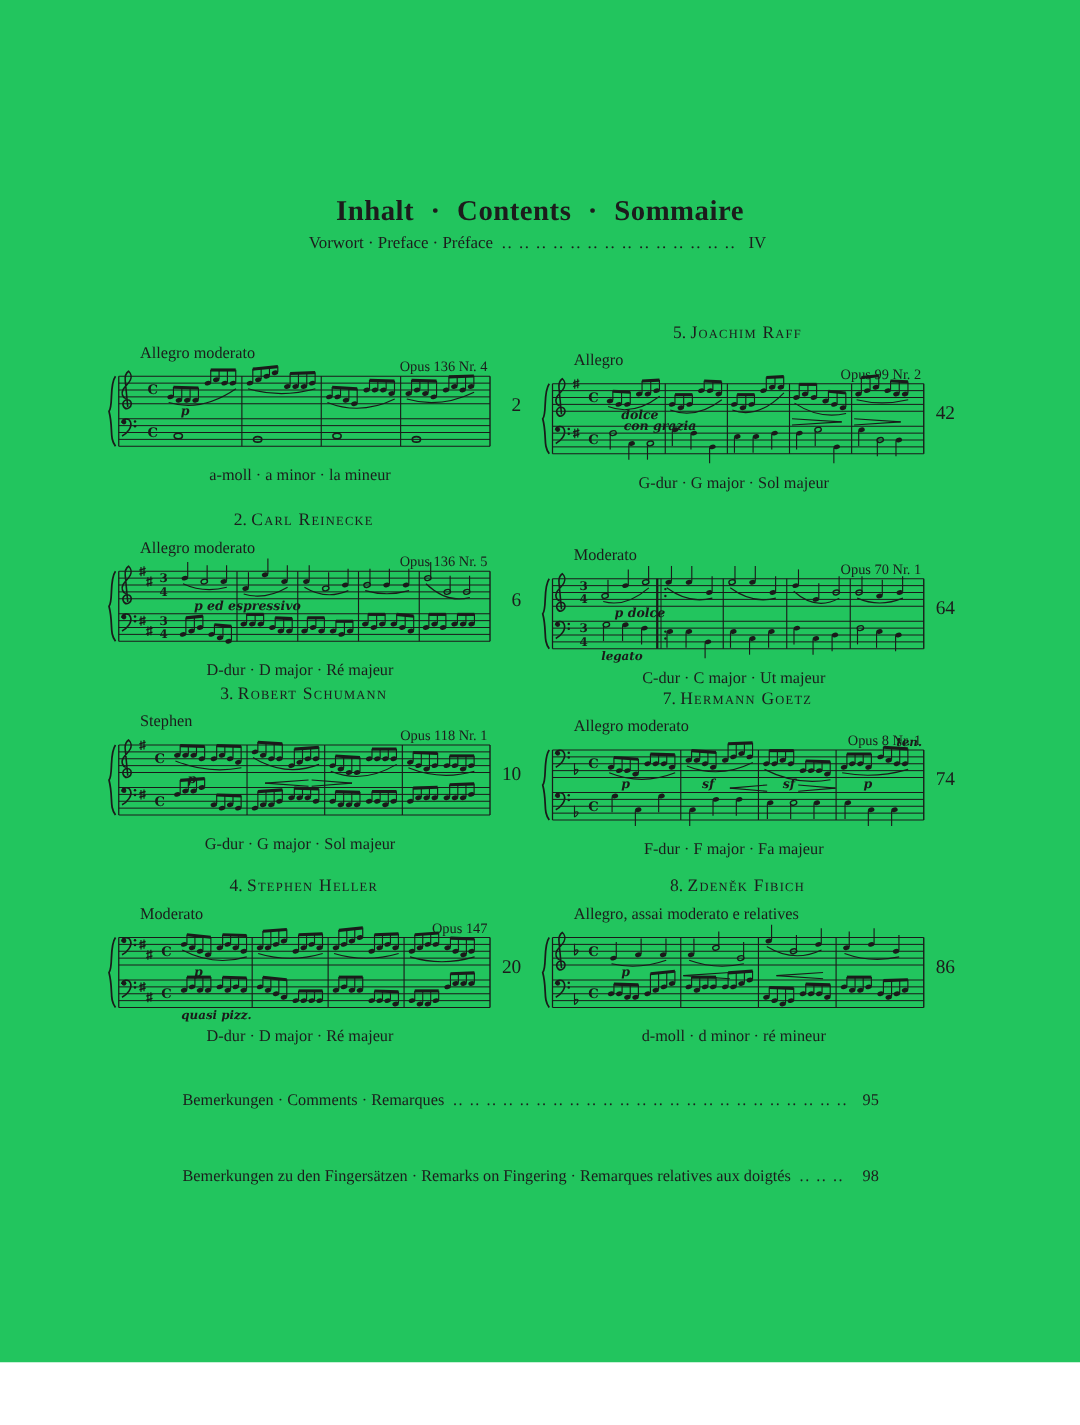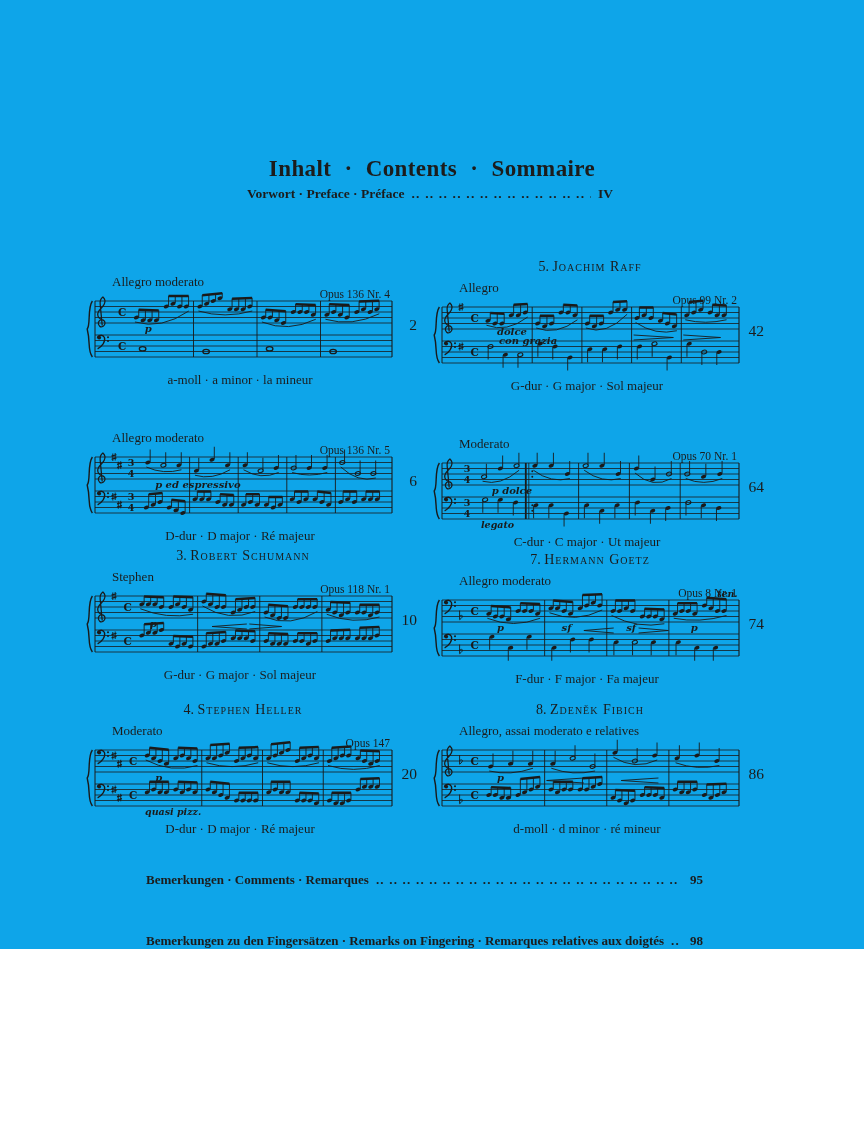--- a/index.html
+++ b/index.html
@@ -1,20 +1,20 @@
 <!DOCTYPE html>
 <html><head>
 <meta charset="utf-8">
 <style>
   html,body{margin:0;padding:0;background:#ffffff;}
-  .page{position:relative;width:864px;height:949px;background:#0ea5e9;
+  .page{position:relative;width:864px;height:1090px;background:#22c55e;
         font-family:"Liberation Serif",serif;color:#1c1c1c;overflow:hidden;}
   .title{position:absolute;top:141px;left:0;right:0;text-align:center;
          font-size:23px;letter-spacing:.4px;word-spacing:7px;}
-  .lead-line{position:absolute;display:flex;align-items:baseline;white-space:nowrap;font-weight:bold;}
+  .lead-line{position:absolute;display:flex;align-items:baseline;white-space:nowrap;}
   .lead-line .lbl{flex:0 0 auto;}
   .leader{flex:1 1 auto;min-width:0;overflow:hidden;white-space:nowrap;
           margin:0 7px;letter-spacing:1.2px;}
   .pg{flex:0 0 auto;text-align:right;}
   .preface{top:186px;left:247px;width:366px;font-size:13.5px;}
   .foot1{top:872px;left:146px;width:557px;font-size:13px;}
   .foot2{top:893px;left:146px;width:557px;font-size:13px;margin-top:40px;}
   .entry{position:absolute;width:334px;height:136px;}
   .composer{position:absolute;top:0;left:0;right:20px;text-align:center;
             font-size:14px;margin:0;font-weight:normal;}
@@ -148,20 +148,21 @@
         <ellipse cx="290.7925" cy="18.25" rx="2.6" ry="1.85" transform="rotate(-14 290.7925 18.25)" fill="#1a1a1a"></ellipse>
         <path d="M 239.445 28.25 Q 265.86875 36 293.2925 22.75" stroke="#1a1a1a" stroke-width="0.9" fill="none"></path>
         <ellipse cx="247.12" cy="60.5" rx="3.3" ry="2.2" fill="none" stroke="#1a1a1a" stroke-width="1.3"></ellipse>
         <text x="58.7" y="40.8" fill="#1a1a1a" font-size="10" font-family="&quot;DejaVu Serif&quot;, serif" font-style="italic" font-weight="bold">p</text>
       </svg>
     <div class="pagenum">2</div>
     <div class="keyline">a-moll · a minor · la mineur</div>
   </section>
 
   <section class="entry" style="left:86px;top:409px;">
+    <h3 class="composer"><span>2.</span> <span class="sc">Carl Reinecke</span></h3>
     <div class="meta">
       <span class="tempo">Allegro moderato</span>
       <span class="opus">Opus 136 Nr. 5</span>
     </div>
     <svg class="incipit" width="308" height="80" viewBox="0 0 308 80">
         <line x1="9" y1="10" x2="306" y2="10" stroke="#1a1a1a" stroke-width="0.8"></line>
         <line x1="9" y1="15.5" x2="306" y2="15.5" stroke="#1a1a1a" stroke-width="0.8"></line>
         <line x1="9" y1="21" x2="306" y2="21" stroke="#1a1a1a" stroke-width="0.8"></line>
         <line x1="9" y1="26.5" x2="306" y2="26.5" stroke="#1a1a1a" stroke-width="0.8"></line>
         <line x1="9" y1="32" x2="306" y2="32" stroke="#1a1a1a" stroke-width="0.8"></line>

